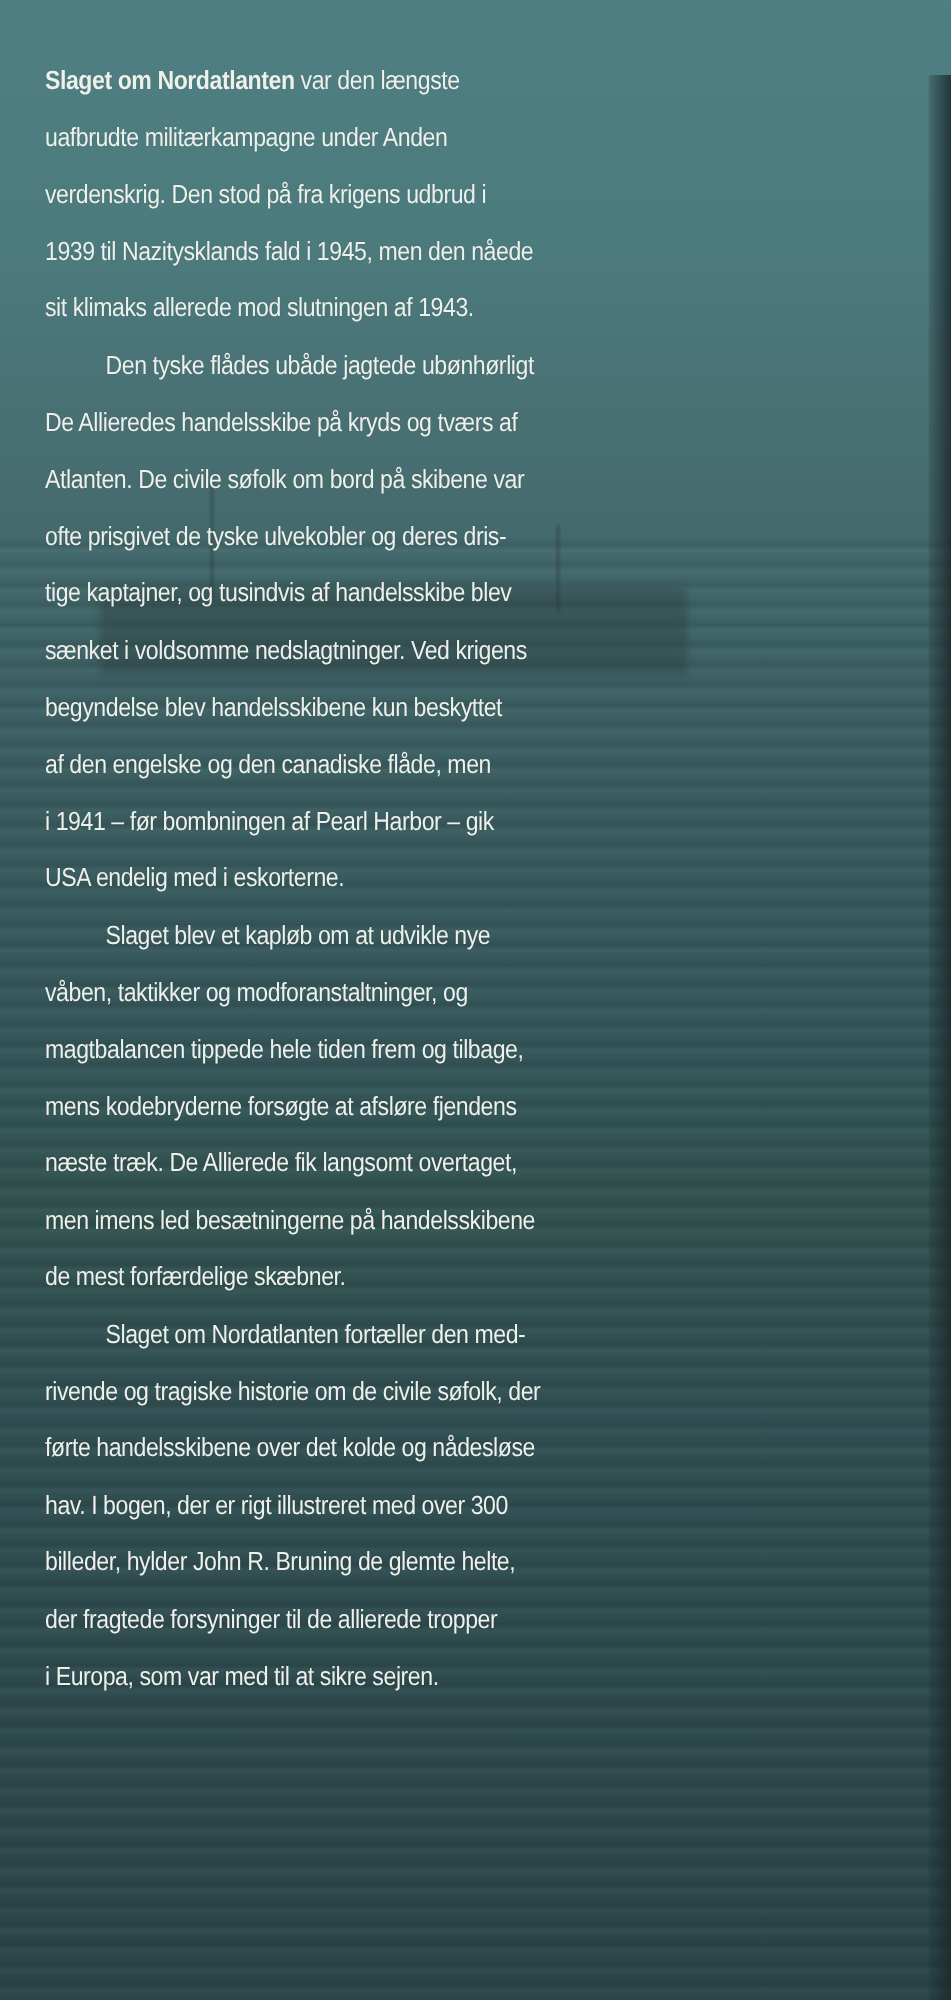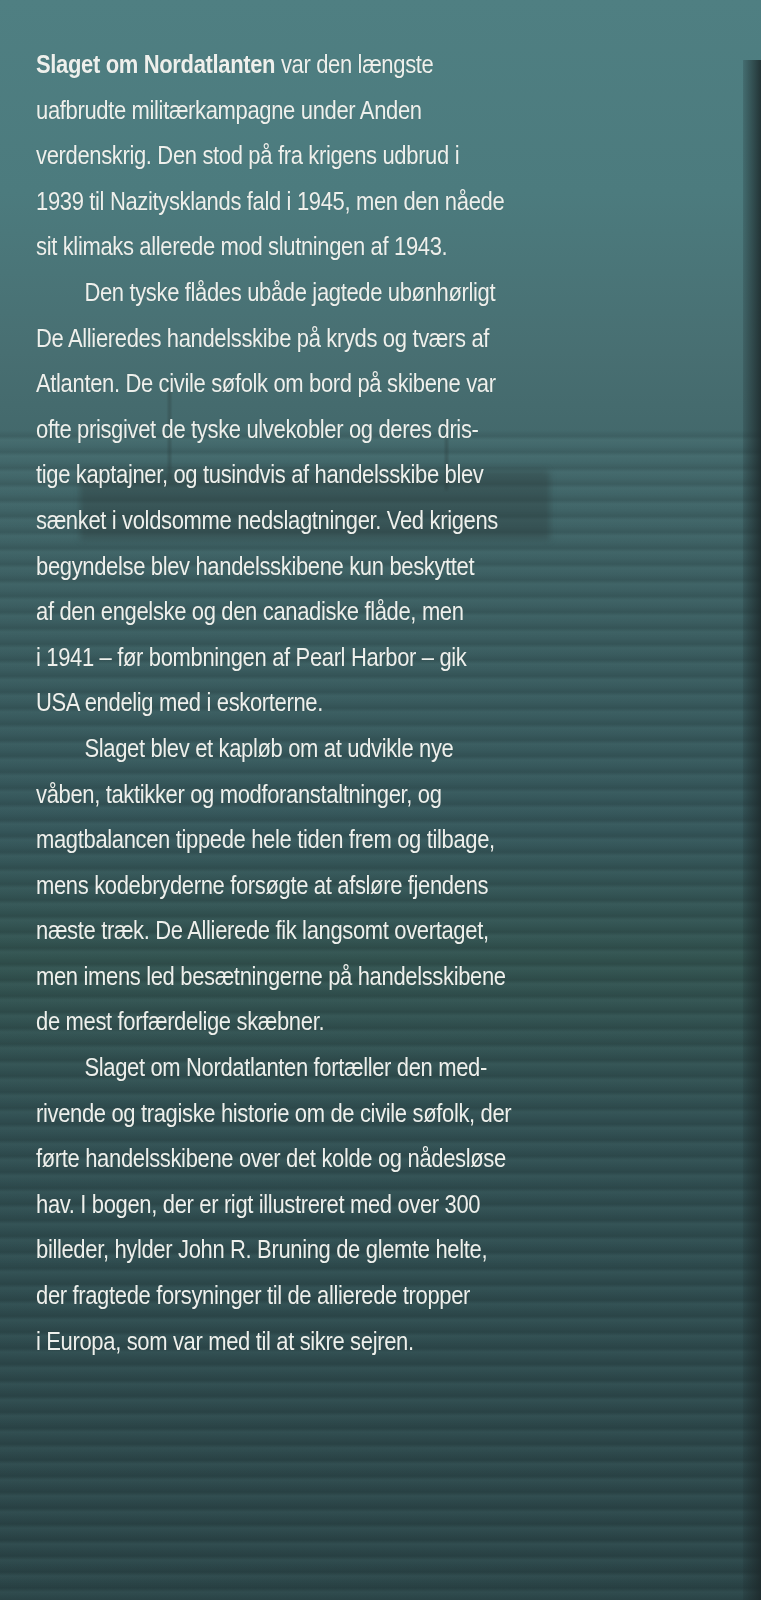--- a/index.html
+++ b/index.html
@@ -67,21 +67,21 @@
       background: linear-gradient(to right, rgba(30,45,48,0.2), rgba(28,40,42,0.85));
     }
     .text-block {
       position: absolute;
       left: 36px;
       top: 42px;
       width: 690px;
       font-family: "Liberation Sans", sans-serif;
       font-stretch: condensed;
       color: #eef0ec;
-      font-size: 25px;
+      font-size: 21px;
       line-height: 45.6px;
       letter-spacing: -0.4px;
       text-shadow: 0 0 1px rgba(0,0,0,0.2);
     }
     .line {
       display: block;
       white-space: nowrap;
       transform: scaleX(0.88);
       transform-origin: left center;
     }

